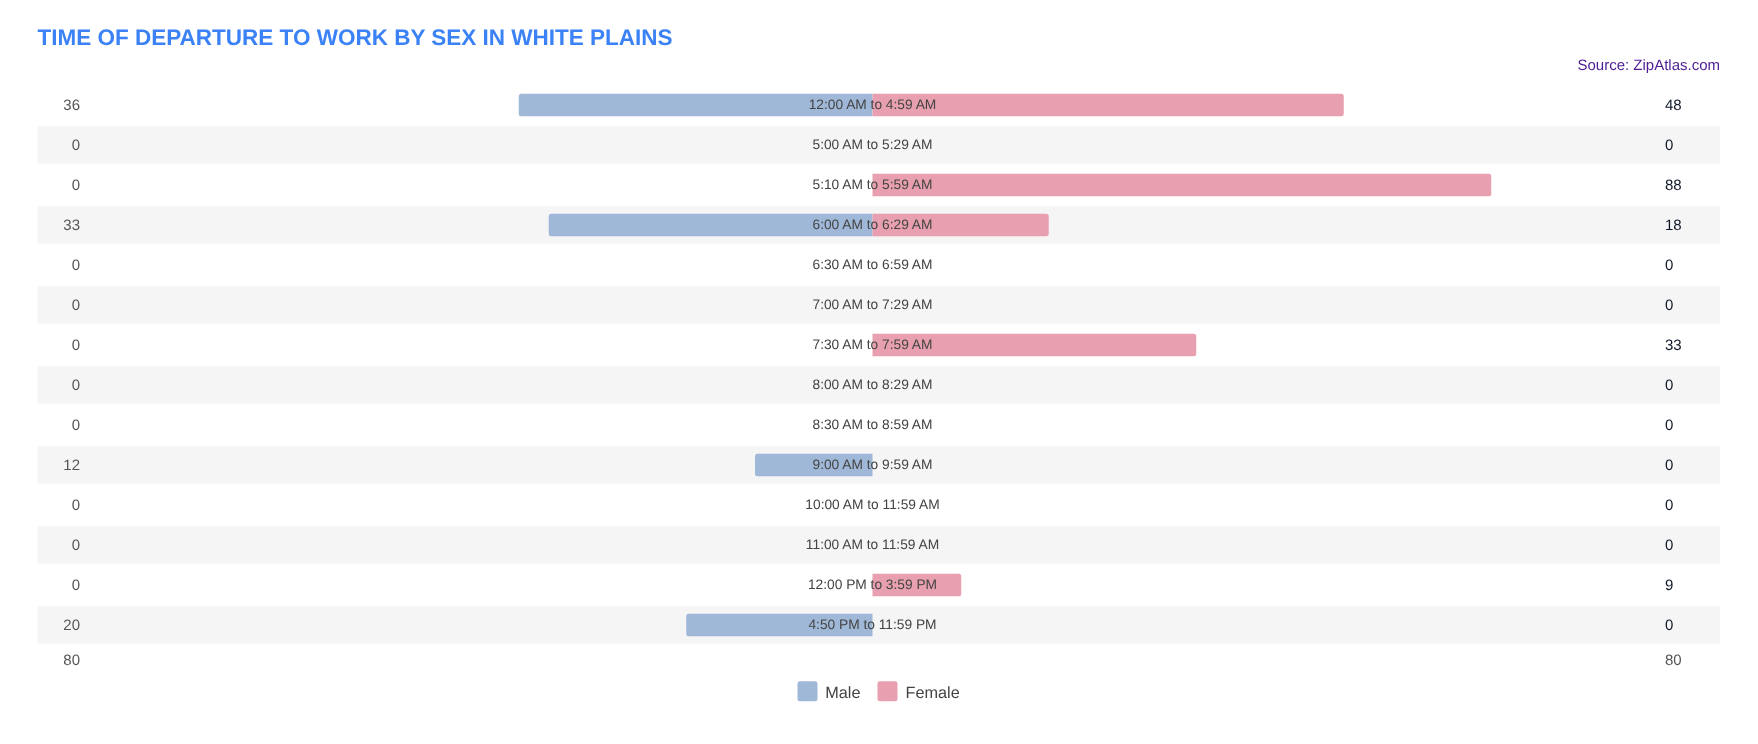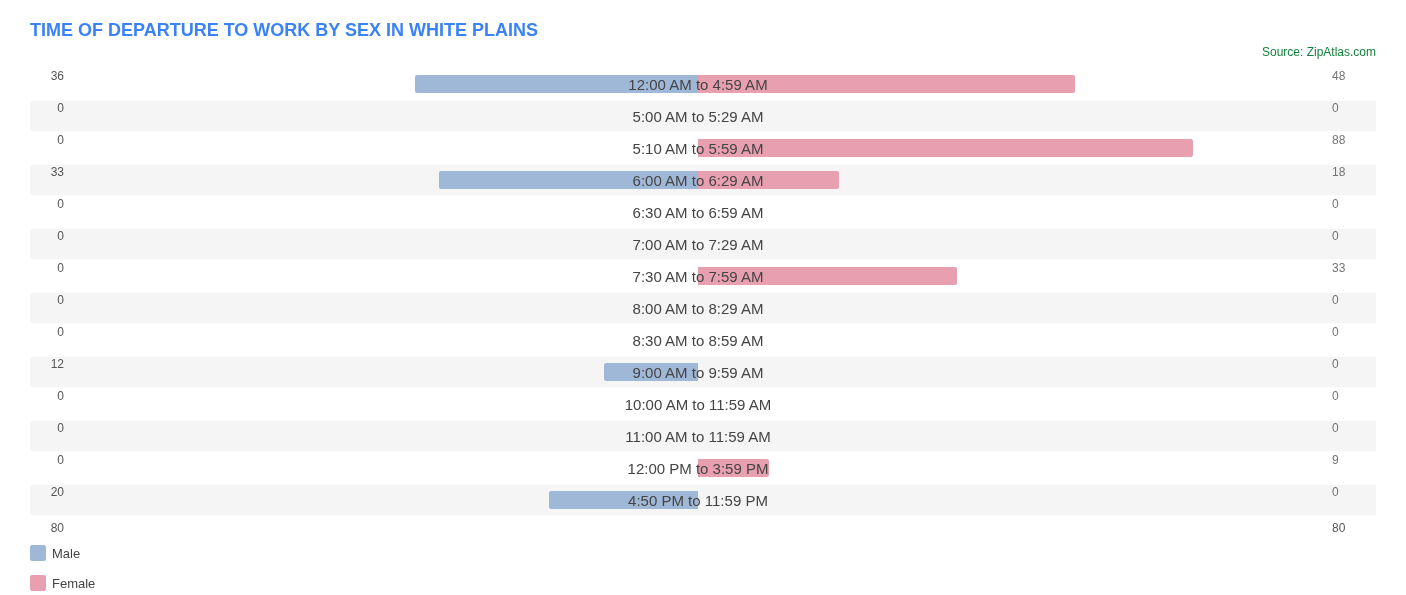--- a/index.html
+++ b/index.html
@@ -11,31 +11,31 @@
       padding: 20px 30px;
     }
     .chart-title {
       font-size: 18px;
       font-weight: bold;
       color: #3b82f6;
       margin-bottom: 4px;
     }
     .source {
       font-size: 12px;
-      color: #15803d;
+      color: #4c1d95;
       text-align: right;
       margin-bottom: 10px;
     }
     .chart-area {
       position: relative;
       width: 100%;
     }
     .row {
       display: flex;
-      align-items: flex-start;
+      align-items: center;
       margin-bottom: 2px;
       height: 30px;
     }
     .row.alt {
       background: #f5f5f5;
     }
     .left-val {
       width: 40px;
       text-align: right;
       font-size: 12px;
@@ -47,21 +47,21 @@
       flex: 1;
       display: flex;
       align-items: center;
       position: relative;
       height: 100%;
     }
     .center-label {
       position: absolute;
       left: 50%;
       transform: translateX(-50%);
-      font-size: 15px;
+      font-size: 11px;
       color: #444;
       white-space: nowrap;
       z-index: 2;
       text-align: center;
       pointer-events: none;
     }
     .bar-left {
       position: absolute;
       right: 50%;
       height: 18px;
@@ -72,21 +72,21 @@
       position: absolute;
       left: 50%;
       height: 18px;
       background: #e8a0b0;
       border-radius: 0 2px 2px 0;
     }
     .right-val {
       width: 50px;
       text-align: left;
       font-size: 12px;
-      color: #737373;
+      color: #0f172a;
       padding-left: 6px;
       flex-shrink: 0;
     }
     .axis-row {
       display: flex;
       margin-top: 6px;
     }
     .axis-left {
       width: 40px;
       text-align: right;
@@ -103,21 +103,20 @@
       color: #555;
       padding-left: 6px;
     }
     .legend {
       display: flex;
       justify-content: center;
       gap: 14px;
       margin-top: 10px;
       font-size: 13px;
       color: #444;
-      flex-direction: column;
     }
     .legend-item {
       display: flex;
       align-items: center;
       gap: 6px;
     }
     .legend-box {
       width: 16px;
       height: 16px;
       border-radius: 2px;

